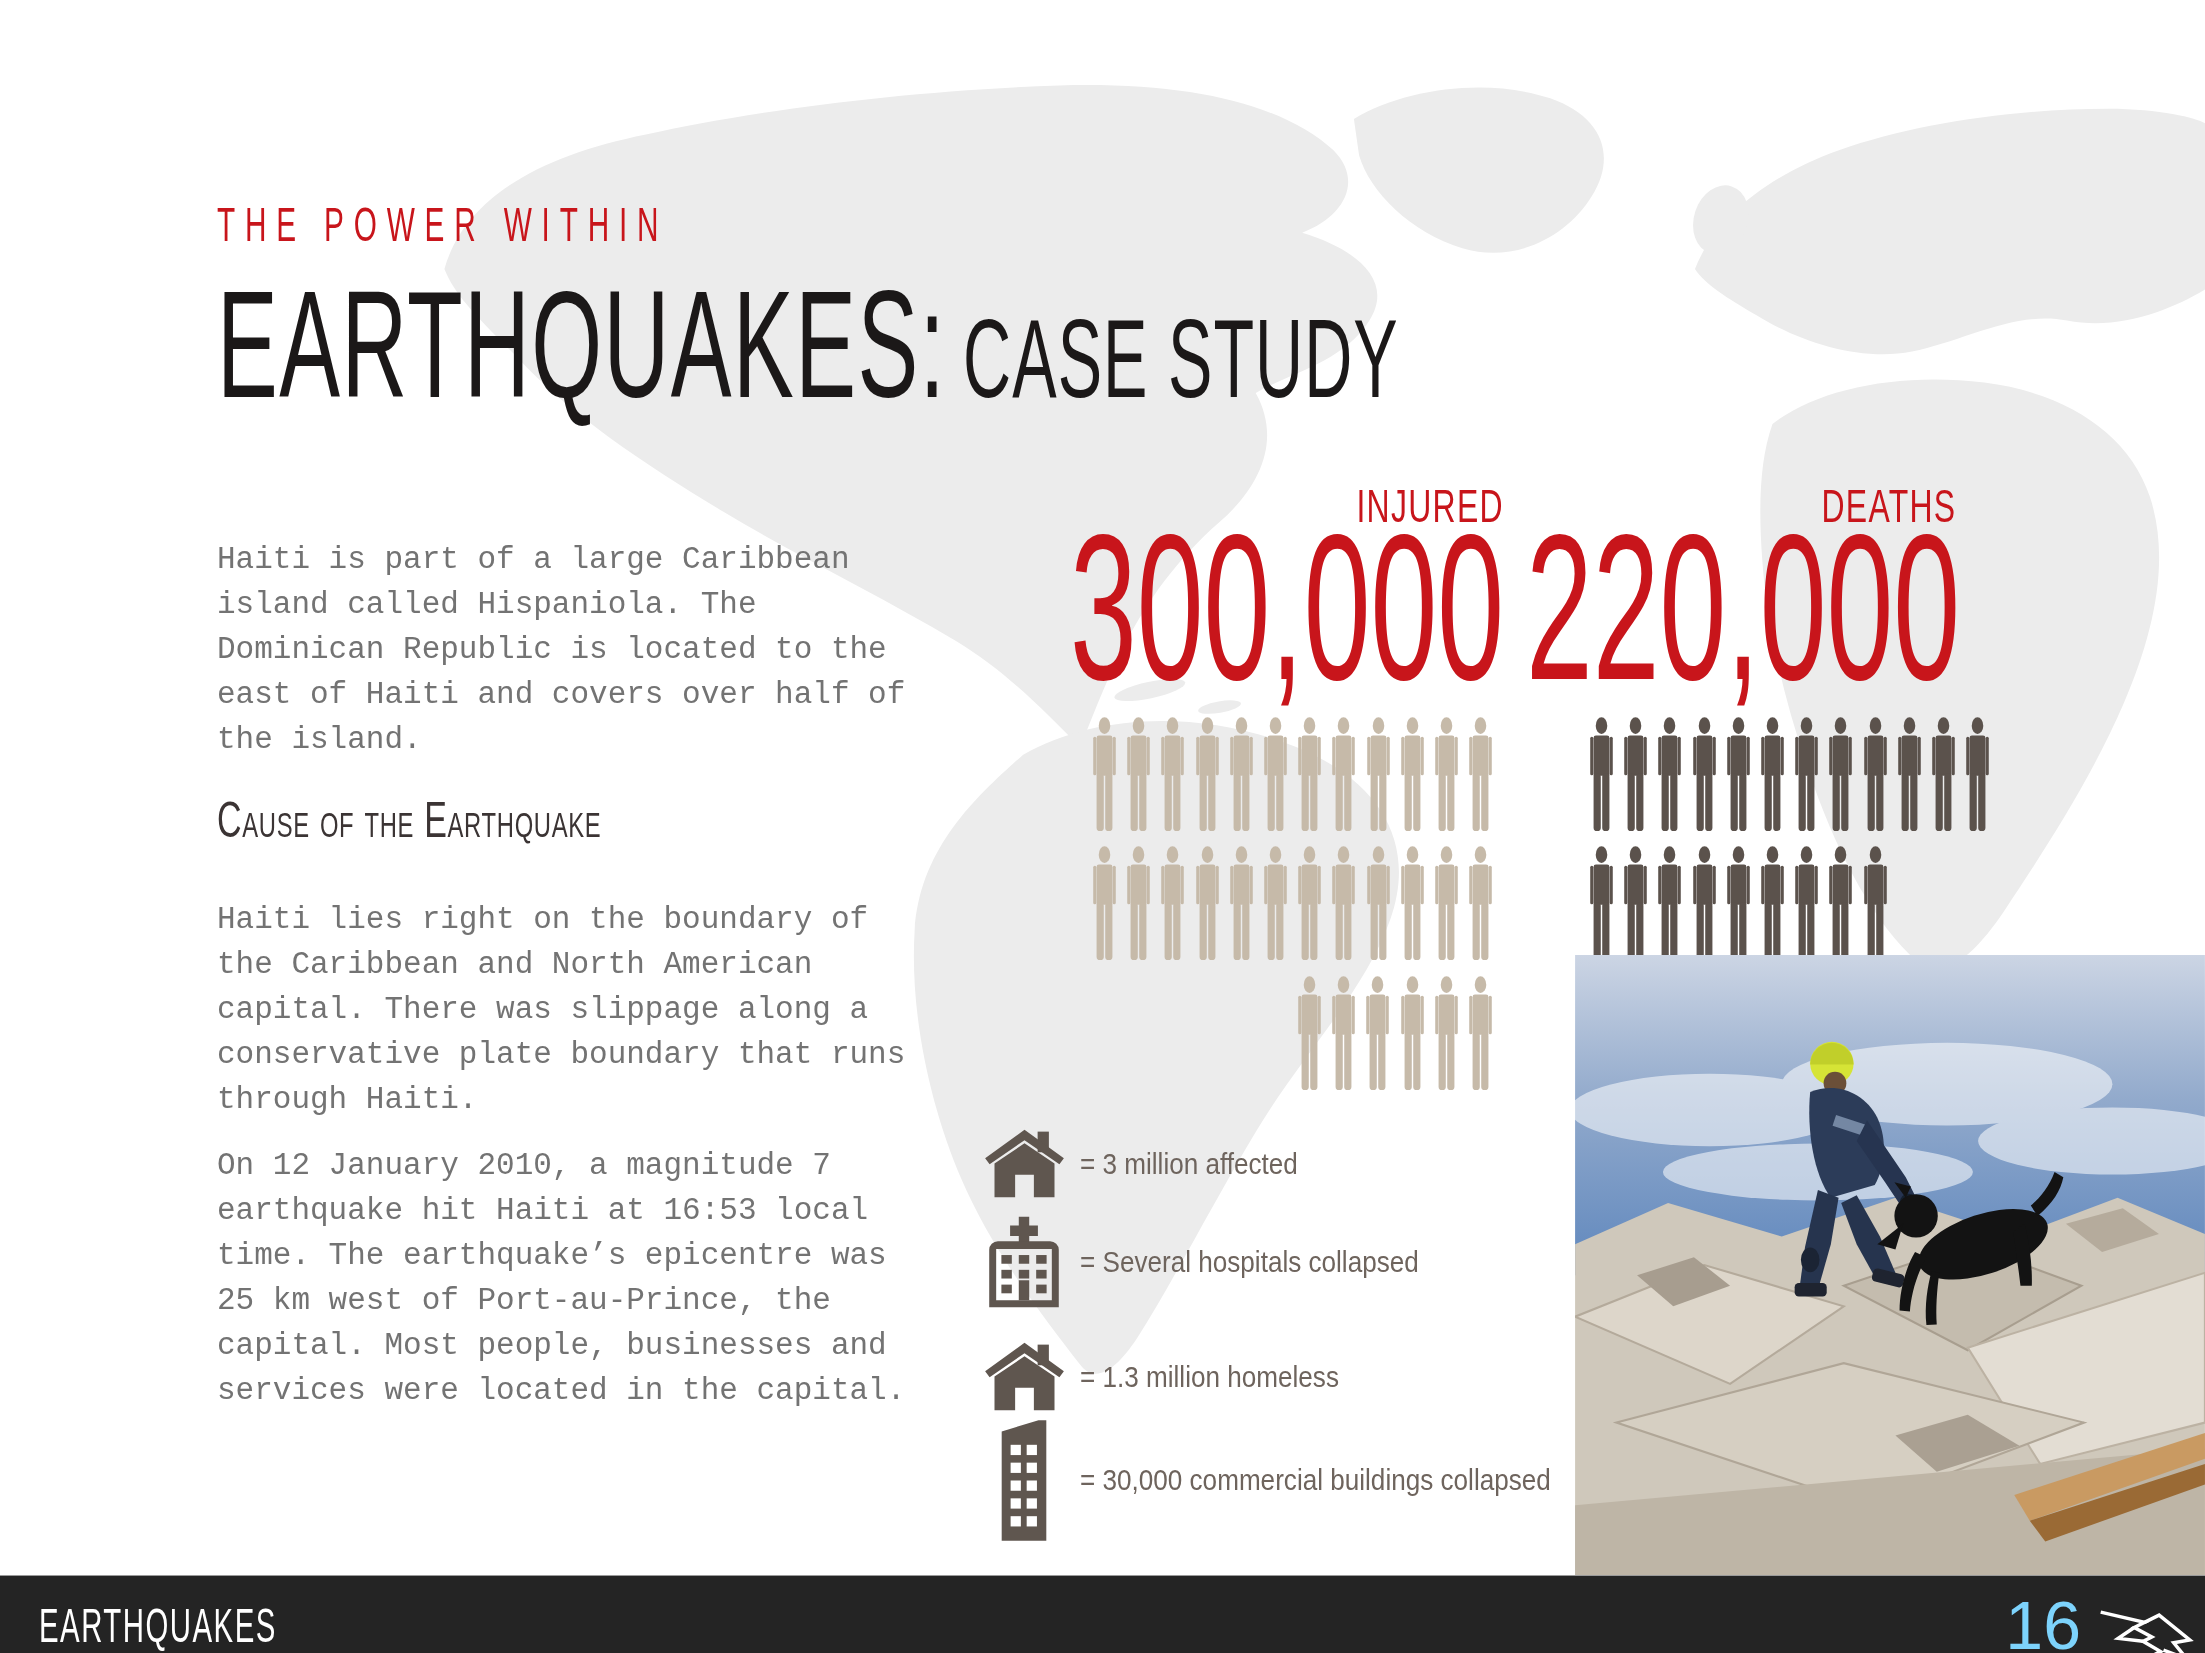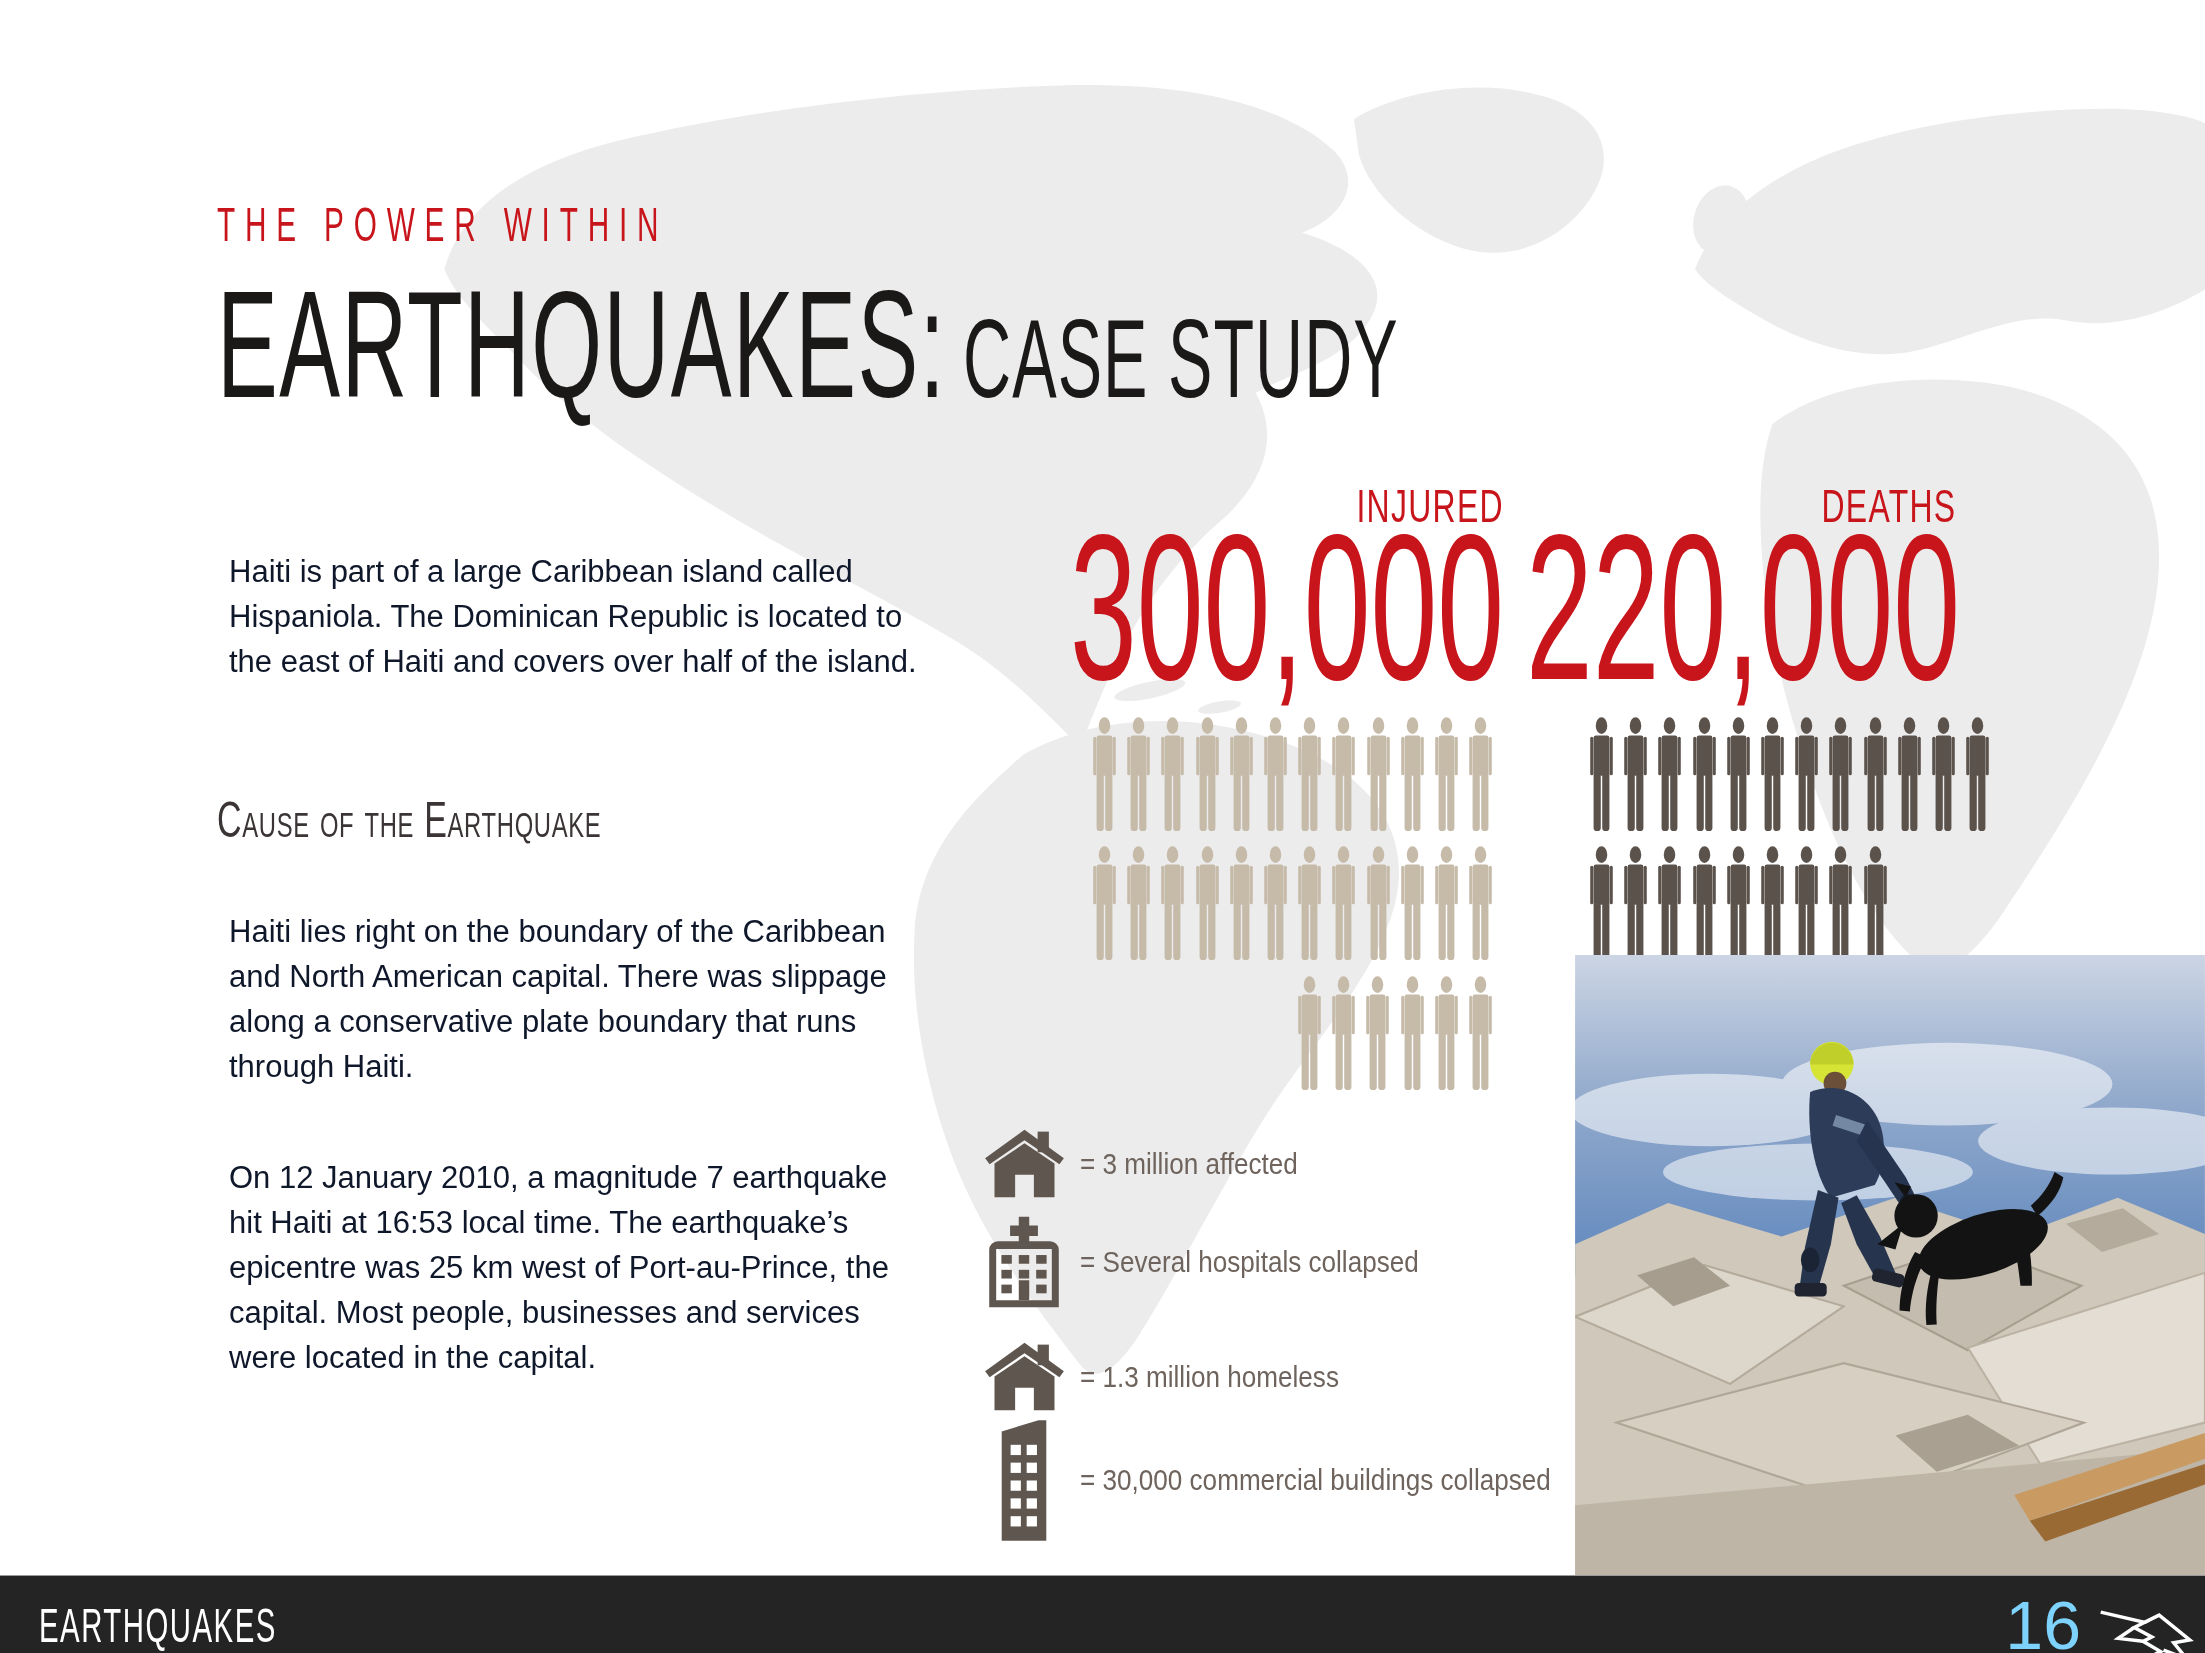--- a/index.html
+++ b/index.html
@@ -14,21 +14,21 @@
   .kicker{position:absolute;left:217px;top:201px;font-size:48px;line-height:1;
           letter-spacing:.33em;color:#c8151b;font-weight:400;white-space:nowrap;
           transform:scaleX(.62);transform-origin:0 0;}
   .main-title{position:absolute;left:217px;top:257px;line-height:1;color:#1b1818;
           white-space:nowrap;transform:scaleX(.6);transform-origin:0 0;font-weight:500;}
   .main-title .t-main{font-size:152px;letter-spacing:.015em;vertical-align:baseline;}
   .main-title .t-sub{font-size:111px;letter-spacing:.015em;margin-left:28px;vertical-align:baseline;}
 
   
   .body-par{position:absolute;left:217px;width:693px;font-size:31px;line-height:45px;
-            color:#0f172a;font-weight:400;margin:12px;}
+            color:#737373;font-weight:400;margin:0;font-family:Liberation Mono, monospace;}
   .par-1{top:537px;}
   .par-2{top:897px;}
   .par-3{top:1143px;}
   .section-heading{position:absolute;left:217px;top:795px;font-size:50px;line-height:1;
             color:#3b3434;font-variant:small-caps;font-weight:500;letter-spacing:.02em;
             white-space:nowrap;transform:scaleX(.68);transform-origin:0 0;}
 
   
   .stat{position:absolute;top:488px;height:183px;}
   .stat-injured{left:1070px;width:434px;}

